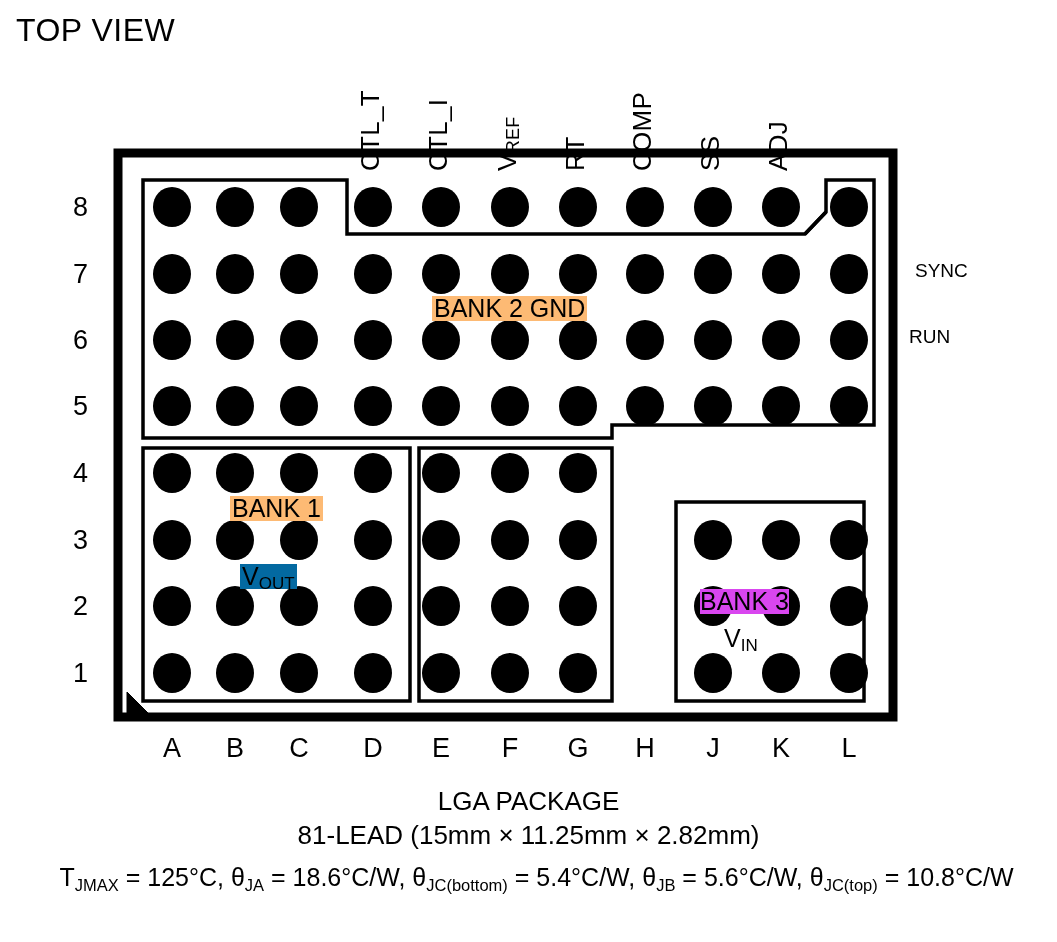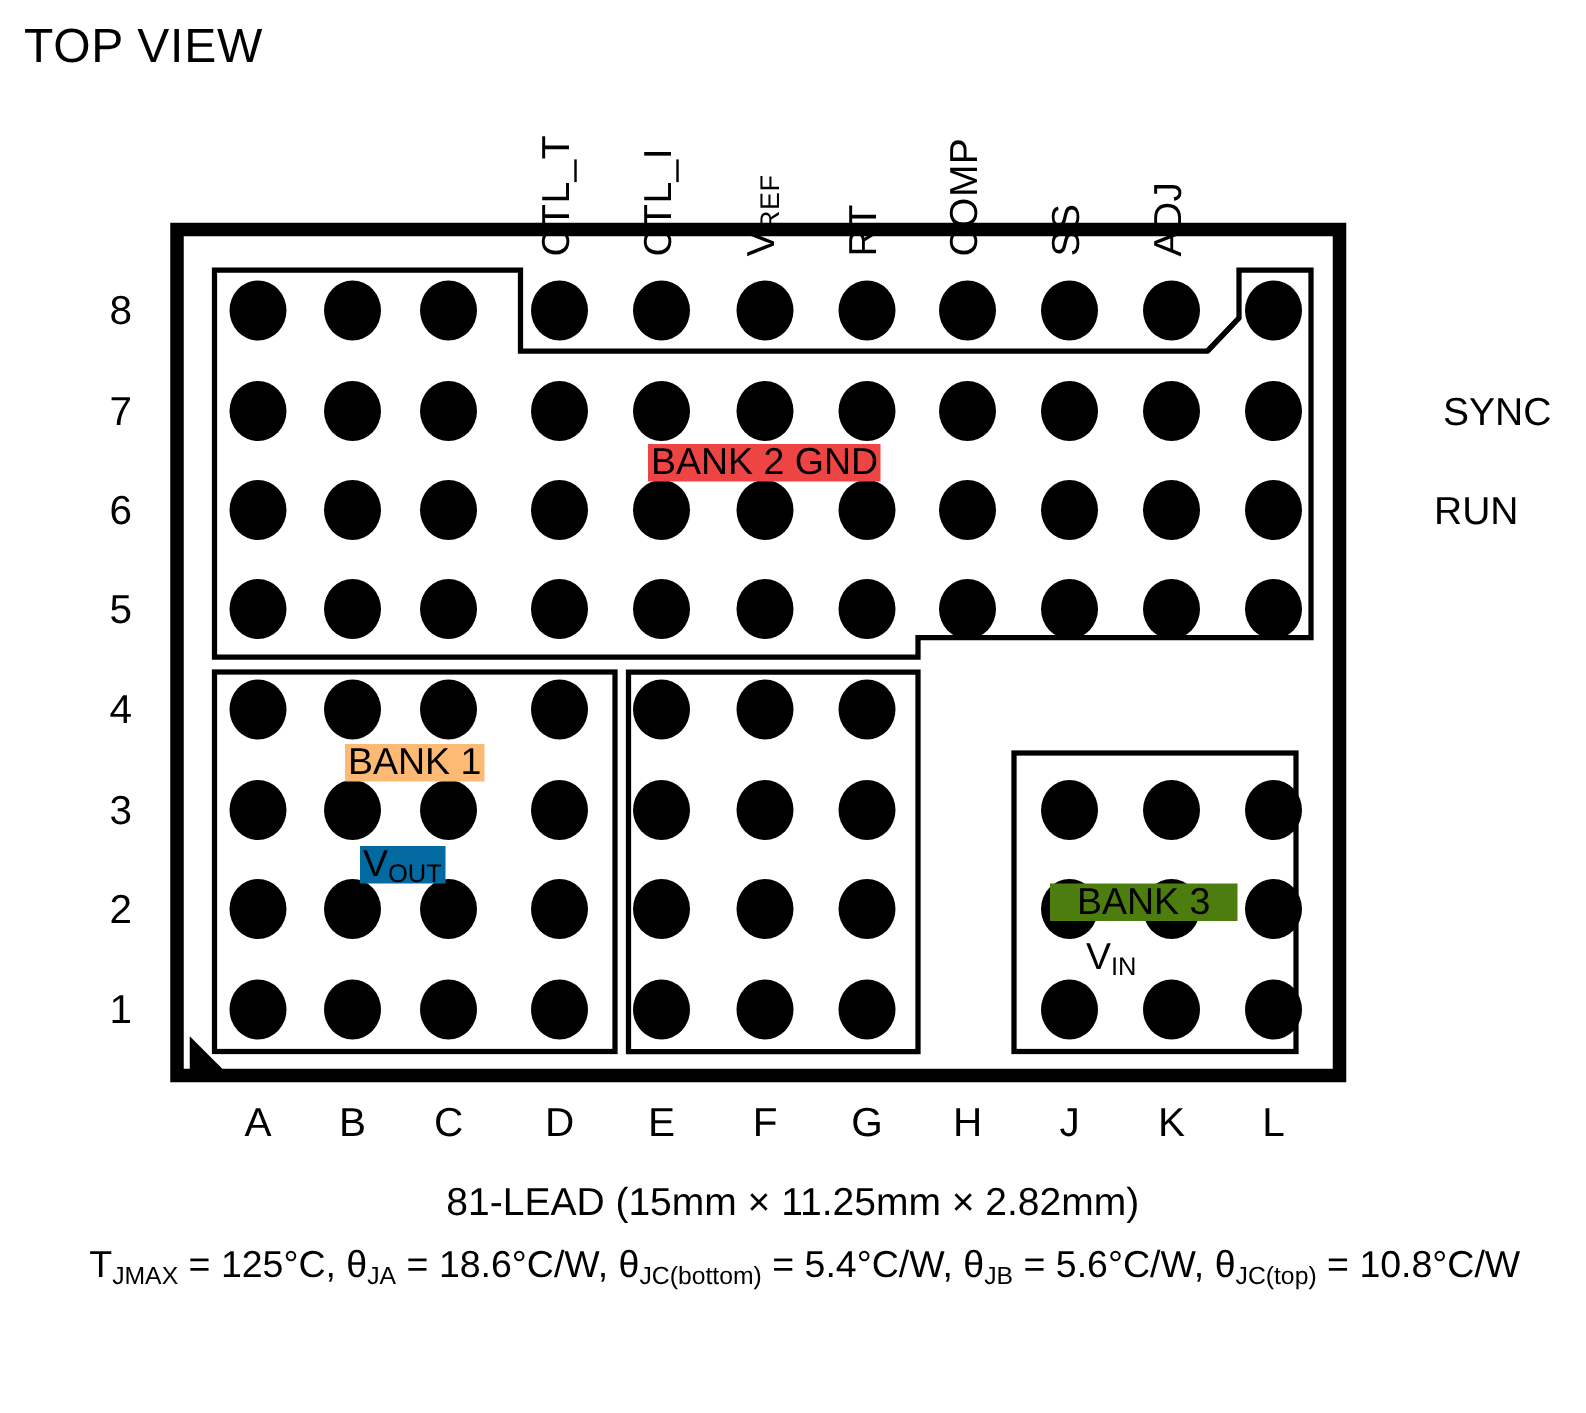--- a/index.html
+++ b/index.html
@@ -60,24 +60,23 @@
   
   .collet {
     width: 40px;
     text-align: center;
     font-size: 27px;
     line-height: 1;
   }
 
   
   .sidelabel {
-    font-size: 26px;
+    font-size: 19px;
     white-space: nowrap;
     line-height: 1;
-    margin-left: 47px;
   }
 
   
   .banklabel {
     font-size: 25px;
     white-space: nowrap;
     line-height: 1;
   }
   .banklabel .sub {
     font-size: 17px;
@@ -276,34 +275,35 @@
       <ellipse cx="373" cy="673" rx="19" ry="20"></ellipse>
       <ellipse cx="441" cy="673" rx="19" ry="20"></ellipse>
       <ellipse cx="510" cy="673" rx="19" ry="20"></ellipse>
       <ellipse cx="578" cy="673" rx="19" ry="20"></ellipse>
       <ellipse cx="713" cy="673" rx="19" ry="20"></ellipse>
       <ellipse cx="781" cy="673" rx="19" ry="20"></ellipse>
       <ellipse cx="849" cy="673" rx="19" ry="20"></ellipse>
     </g>
   </svg>
 
-  <div class="abs banklabel" style="left:432px; top:296px; background:#ef4444; padding:0 2px;">BANK 2 GND</div>
+  <div class="abs banklabel" style="left:432px; top:296px; background:#fdba74; padding:0 2px;">BANK 2 GND</div>
 
   <div class="abs banklabel" style="left:230px; top:496px; background:#fdba74; padding:0 2px;">BANK 1</div>
 
   <div class="abs banklabel" style="left:240px; top:564px; background:#0369a1; padding:0 2px;">
     <span>V</span><span class="sub">OUT</span>
   </div>
 
-  <div class="abs banklabel" style="left:700px; top:589px; background:#4d7c0f; padding:0 18px;">BANK 3</div>
+  <div class="abs banklabel" style="left:700px; top:589px; background:#d946ef; padding:0 0;">BANK 3</div>
 
   <div class="abs banklabel" style="left:722px; top:626px; background:#fff; padding:0 2px;">
     <span>V</span><span class="sub">IN</span>
   </div>
 
   <div class="abs" id="caption">
+    <div class="cap-line">LGA PACKAGE</div>
     <div class="cap-line">81-LEAD (15mm × 11.25mm × 2.82mm)</div>
     <div id="thermal-block">
       <div class="cap-line small">T<sub>JMAX</sub> = 125°C, θ<sub>JA</sub> = 18.6°C/W, θ<sub>JC(bottom)</sub> = 5.4°C/W, θ<sub>JB</sub> = 5.6°C/W, θ<sub>JC(top)</sub> = 10.8°C/W</div>
     </div>
   </div>
 
 </div>
 
 </body></html>

